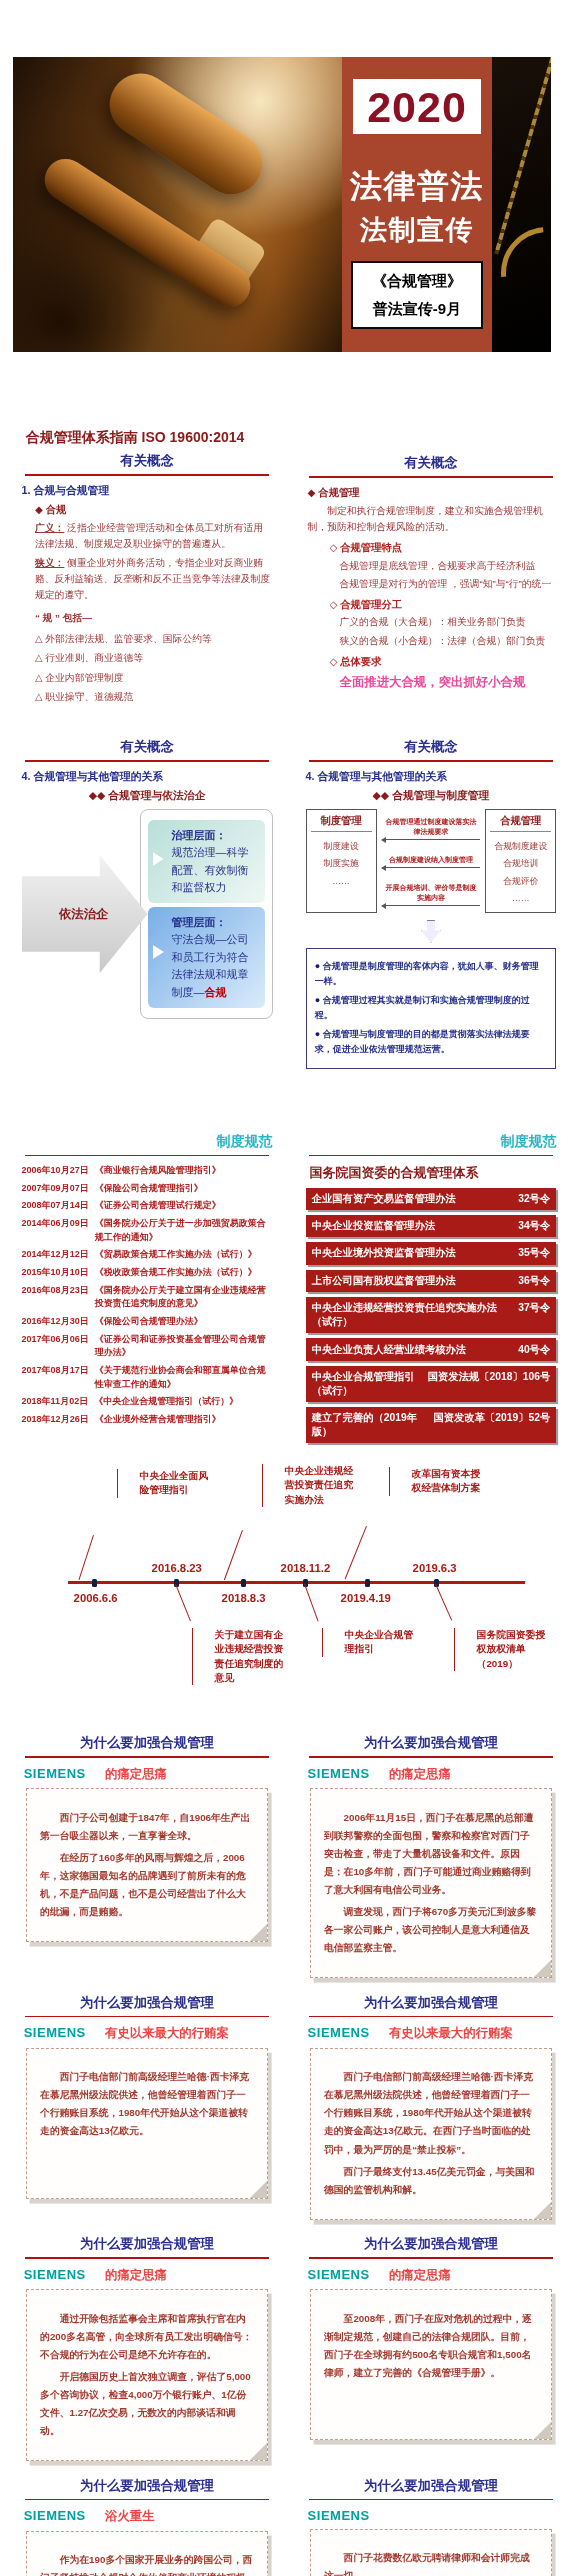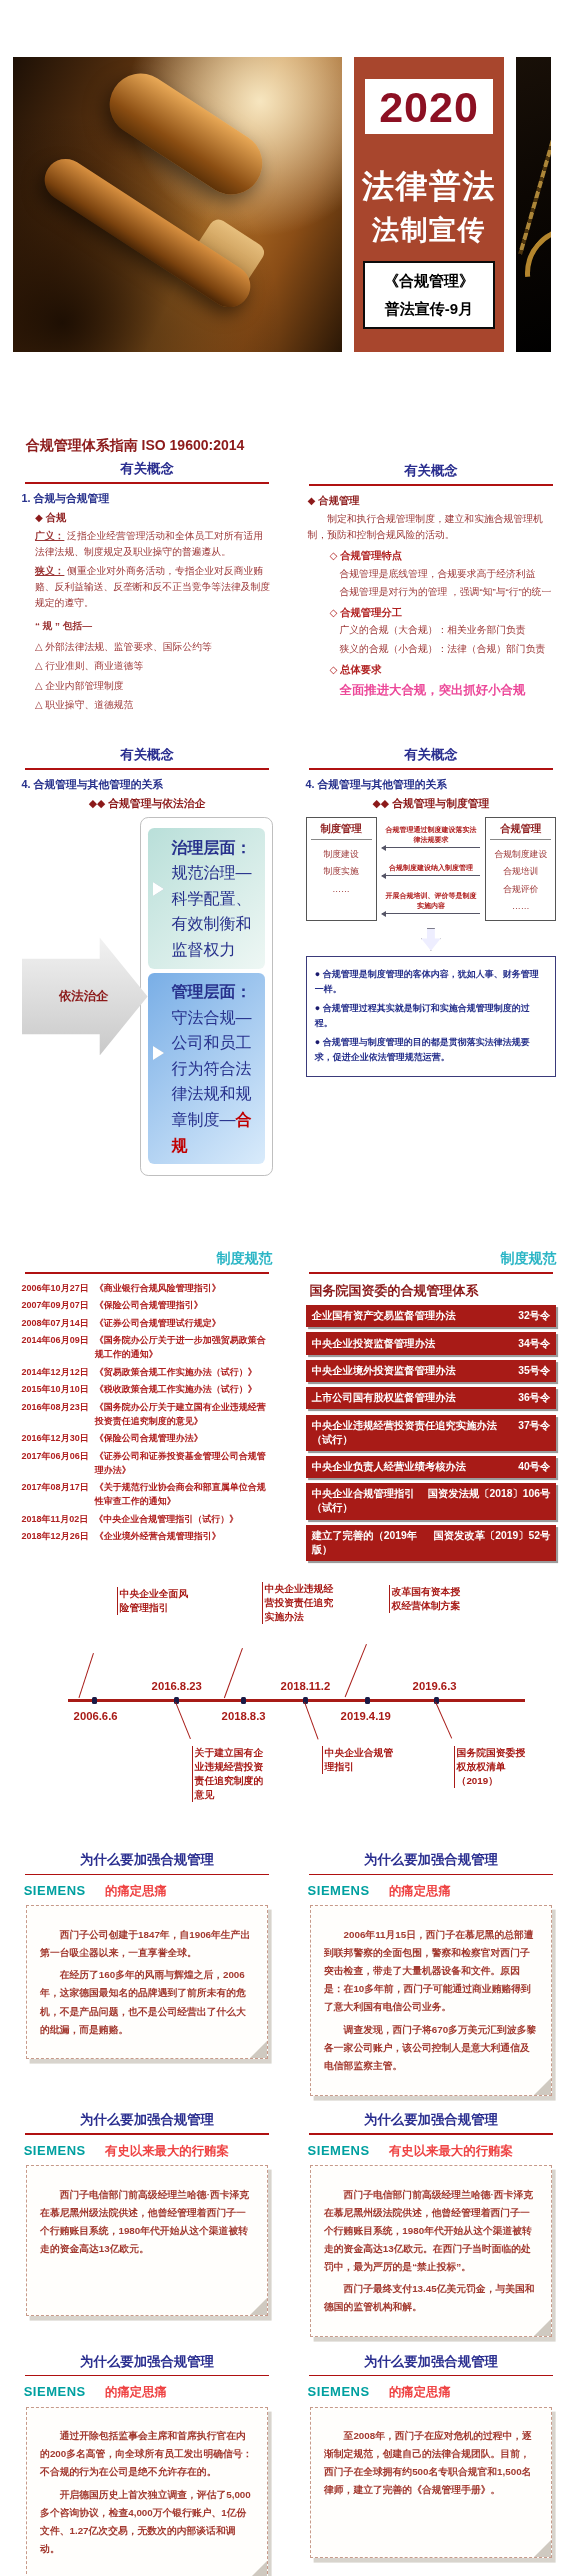--- a/index.html
+++ b/index.html
@@ -1,18 +1,18 @@
 <!DOCTYPE html>
 <html style="font-size:8.2px"><head>
 <meta charset="utf-8">
 <style>
   html,body{margin:0;padding:0;background:#fff;}
   body{width:578px;font-family:"Liberation Sans","DejaVu Sans",sans-serif;color:#222;}
   
-  .banner{display:flex;margin:57px 27px 8px 13px;height:295px;overflow:hidden;gap:12px;}
+  .banner{display:flex;margin:57px 27px 0 13px;height:295px;overflow:hidden;}
   .b-left{position:relative;width:329px;flex:none;overflow:hidden;
     background:
       radial-gradient(ellipse at 75% 15%, rgba(250,236,200,.95) 0%, rgba(250,236,200,0) 38%),
       radial-gradient(ellipse at 15% 90%, rgba(25,12,2,.95) 0%, rgba(25,12,2,0) 55%),
       linear-gradient(115deg,#1d1006 0%,#5d3410 30%,#b9762a 58%,#8a4d16 78%,#2a1706 100%);}
   .gavel-head{position:absolute;width:170px;height:62px;border-radius:31px;left:88px;top:46px;
     transform:rotate(33deg);background:linear-gradient(180deg,#e9a957,#8a4d12 70%,#5d3208);box-shadow:0 9.3px 20.6px rgba(0,0,0,.55);}
   .gavel-handle{position:absolute;width:237px;height:42px;border-radius:21px;left:15.5px;top:155px;
     transform:rotate(33deg);background:linear-gradient(180deg,#d89040,#7a420e 75%,#4a2606);box-shadow:0 8.2px 17.5px rgba(0,0,0,.5);}
   .gavel-band{position:absolute;width:62px;height:72px;left:178px;top:170px;transform:rotate(33deg);
@@ -63,21 +63,21 @@
   .rbar .no{white-space:nowrap;}
   .lawline{display:flex;gap:6.2px;color:#b02020;font-size:9px;font-weight:bold;line-height:1.55;margin:3.6px 0;}
   .lawline .d{white-space:nowrap;}
   
   .yfzq{display:flex;align-items:center;gap:0;margin:4.1px 0 10.3px;}
   .bigarrow{flex:none;width:98px;height:118px;display:flex;align-items:center;justify-content:flex-start;
     background:linear-gradient(180deg,#f2f2f2,#c9c9c9);
     clip-path:polygon(0 18%,62% 18%,62% 0,100% 50%,62% 100%,62% 82%,0 82%);padding-left:28px;}
   .bigarrow span{color:#8c1a1a;font-size:12.4px;font-weight:bold;margin-left:9.3px;}
   .yf-box{flex:1;border:1px solid #bfbfbf;border-radius:8.2px;padding:6.2px;margin-left:-7.2px;background:#fff;}
-  .panel{border-radius:6.2px;padding:6.2px 7.2px 6.2px 24px;position:relative;margin:4.1px 0;font-size:16px;line-height:1.6;}
+  .panel{border-radius:6.2px;padding:6.2px 7.2px 6.2px 24px;position:relative;margin:4.1px 0;font-size:11px;line-height:1.6;}
   .panel .chev{position:absolute;left:5.2px;top:38%;width:0;height:0;border-style:solid;
     border-width:7.2px 0 7.2px 11.3px;border-color:transparent transparent transparent #fff;filter:drop-shadow(0.5px 0.5px 0.5px #9ab);}
   .p-teal{background:linear-gradient(135deg,#b9dfd9,#eef7f4);color:#27318c;}
   .p-blue{background:linear-gradient(135deg,#79aee6,#d9ebfb);color:#27318c;}
   .panel b{display:block;}
   .panel .hl{color:#c00000;font-weight:bold;}
   
   .zd{display:flex;gap:4.1px;align-items:stretch;margin:3.1px 0 7.2px;}
   .zd .sidebox{flex:none;width:61px;border:0.5px solid #555;padding:4.1px;text-align:center;}
   .zd .sidebox .h{color:#8c1a1a;font-size:10.3px;font-weight:bold;border-bottom:0.5px solid #888;padding-bottom:3.1px;margin-bottom:5.2px;}
@@ -91,21 +91,21 @@
     clip-path:polygon(30% 0,70% 0,70% 45%,100% 45%,50% 100%,0 45%,30% 45%);background:#eef;}
   .bullet-box{border:1px solid #3a3a7a;padding:6.2px 8.2px;}
   .bullet-box p{color:#27318c;font-size:9px;line-height:1.7;margin:3.6px 0;font-weight:bold;}
   .bullet-box p::before{content:"● ";color:#1a1a6e;}
   
   .tl{position:relative;height:242px;margin:15.5px 0 5.2px;}
   .tl .line{position:absolute;left:46px;right:31px;top:117px;height:3.1px;background:#a81b17;}
   .tl .dot{position:absolute;top:115px;width:5.7px;height:7.7px;background:#1a1a45;border-radius:1.5px;}
   .tl .date{position:absolute;color:#a81b17;font-size:11.3px;font-weight:bold;white-space:nowrap;}
   .tl .co{position:absolute;color:#a81b17;font-size:9.8px;font-weight:bold;line-height:1.45;width:77px;
-    border-left:1px solid #a81b17;padding-left:2px;}
+    border-left:1px solid #a81b17;padding-left:22px;}
   .tl .slant{position:absolute;width:1px;height:46px;background:#a81b17;transform-origin:top left;}
   
   .sp1{height:77px;} .sp2{height:29px;} .sp3{height:62px;} .sp4{height:20.6px;}
 </style>
 </head>
 <body>
 
 <header class="banner">
   <div class="b-left">
     <div class="gavel-head"></div>

